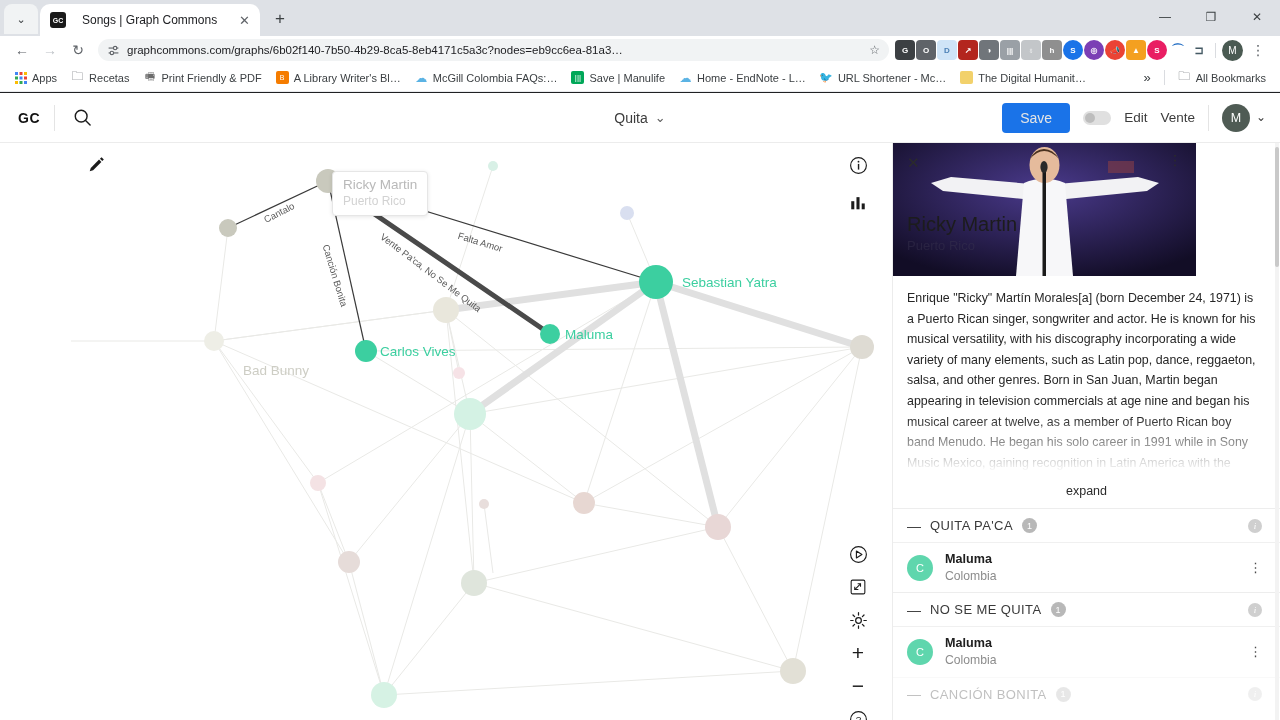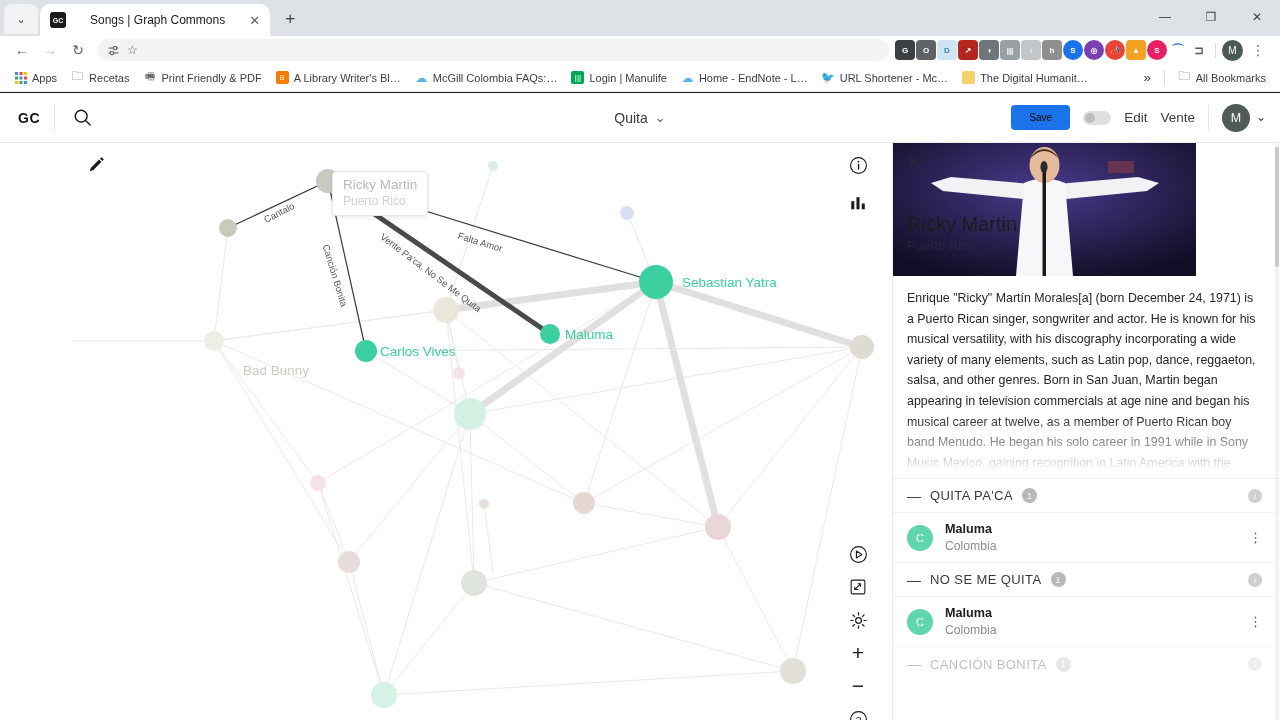--- a/index.html
+++ b/index.html
@@ -17,21 +17,21 @@
   }
   .tab-chevron {
     width:34px; height:30px; margin-left:4px; margin-bottom:2px;
     background:#f1f3f4; border-radius:8px 8px 0 0;
     display:flex; align-items:center; justify-content:center;
     color:#3c4043; font-size:11px;
   }
   .tab {
     height:32px; min-width:220px; max-width:240px;
     background:#fff; border-radius:10px 10px 0 0;
-    display:flex; align-items:center; gap:24px; padding:0 10px;
+    display:flex; align-items:center; gap:16px; padding:0 10px;
     margin-left:2px; position:relative;
   }
   .tab-favicon {
     width:16px; height:16px; background:#1a1a1a; border-radius:3px;
     color:#fff; font-size:7px; font-weight:bold;
     display:flex; align-items:center; justify-content:center; flex:0 0 auto;
   }
   .tab-title {
     font-size:12px; color:#202124; white-space:nowrap;
     overflow:hidden; text-overflow:ellipsis; flex:1;
@@ -109,21 +109,21 @@
   .hdr-search { width:54px; display:flex; align-items:center; justify-content:center; }
   .hdr-title-wrap {
     position:absolute; left:0; right:0; display:flex;
     align-items:center; justify-content:center; gap:7px; pointer-events:none;
   }
   .hdr-title { font-size:14px; color:#3c3c3c; }
   .hdr-right {
     margin-left:auto; display:flex; align-items:center; gap:13px;
   }
   .save-btn {
-    background:#1a73e8; color:#000000; font-size:10px;
+    background:#1a73e8; color:#e5e5e5; font-size:14px;
     padding:7px 18px; border-radius:4px; border:none; font-weight:500;
   }
   .toggle {
     width:28px; height:14px; border-radius:8px; background:#e0e0e0;
     position:relative;
   }
   .toggle::after {
     content:""; position:absolute; left:2px; top:2px;
     width:10px; height:10px; border-radius:50%; background:#bdbdbd;
   }
@@ -272,20 +272,21 @@
     <div class="navbtn dim">→</div>
     <div class="navbtn">↻</div>
 
     <div class="omnibox">
       <svg class="omni-icon" viewBox="0 0 16 16">
         <line x1="2" y1="5" x2="14" y2="5" stroke="#5f6368" stroke-width="1.4"></line>
         <circle cx="10" cy="5" r="2.1" fill="#fff" stroke="#5f6368" stroke-width="1.4"></circle>
         <line x1="2" y1="11" x2="14" y2="11" stroke="#5f6368" stroke-width="1.4"></line>
         <circle cx="6" cy="11" r="2.1" fill="#fff" stroke="#5f6368" stroke-width="1.4"></circle>
       </svg>
+      <div class="omni-url">graphcommons.com/graphs/6b02f140-7b50-4b29-8ca5-8eb4171c5a3c?nodes=eb9cc6ea-81a3…</div>
       <div class="omni-star">☆</div>
     </div>
 
     <div class="ext-tray">
       <div class="ext" style="background:#3c4043">G</div>
       <div class="ext" style="background:#5f6368">O</div>
       <div class="ext" style="background:#cfe4f7;color:#4a7fb5">D</div>
       <div class="ext" style="background:#b3261e">↗</div>
       <div class="ext" style="background:#70757a">◑</div>
       <div class="ext" style="background:#9aa0a6">|||</div>
@@ -339,21 +340,21 @@
       <span>A Library Writer's Bl…</span>
     </div>
 
     <div class="bm">
       <div class="bm-ico" style="background:none;color:#5bb3e4;font-size:12px">☁</div>
       <span>McGill Colombia FAQs:…</span>
     </div>
 
     <div class="bm">
       <div class="bm-ico" style="background:#00a758;font-size:8px">|||</div>
-      <span>Login | Manulife</span>
+      <span>Save | Manulife</span>
     </div>
 
     <div class="bm">
       <div class="bm-ico" style="background:none;color:#5bb3e4;font-size:12px">☁</div>
       <span>Home - EndNote - L…</span>
     </div>
 
     <div class="bm">
       <div class="bm-ico" style="background:none;color:#e53935;font-size:11px">🐦</div>
       <span>URL Shortener - Mc…</span>
@@ -592,20 +593,21 @@
       </svg>
       <div class="hero-close">✕</div>
       <div class="hero-dots">⋮</div>
       <div class="hero-name">Ricky Martin</div>
       <div class="hero-sub">Puerto Rico</div>
     </div>
 
     <div class="panel-body">
       <div class="desc">Enrique "Ricky" Martín Morales[a] (born December 24, 1971) is a Puerto Rican singer, songwriter and actor. He is known for his musical versatility, with his discography incorporating a wide variety of many elements, such as Latin pop, dance, reggaeton, salsa, and other genres. Born in San Juan, Martin began appearing in television commercials at age nine and began his musical career at twelve, as a member of Puerto Rican boy band Menudo. He began his solo career in 1991 while in Sony Music Mexico, gaining recognition in Latin America with the releases of his first two studio albums, Ricky Martin</div>
     </div>
+    <div class="expand-row">expand</div>
 
     <div class="sec-head">
       <span class="sec-minus">—</span>
       <span class="sec-title">QUITA PA'CA</span>
       <span class="sec-count">1</span>
       <span class="sec-info">i</span>
     </div>
     <div class="entity-row">
       <span class="ent-av">C</span>
       <span>

